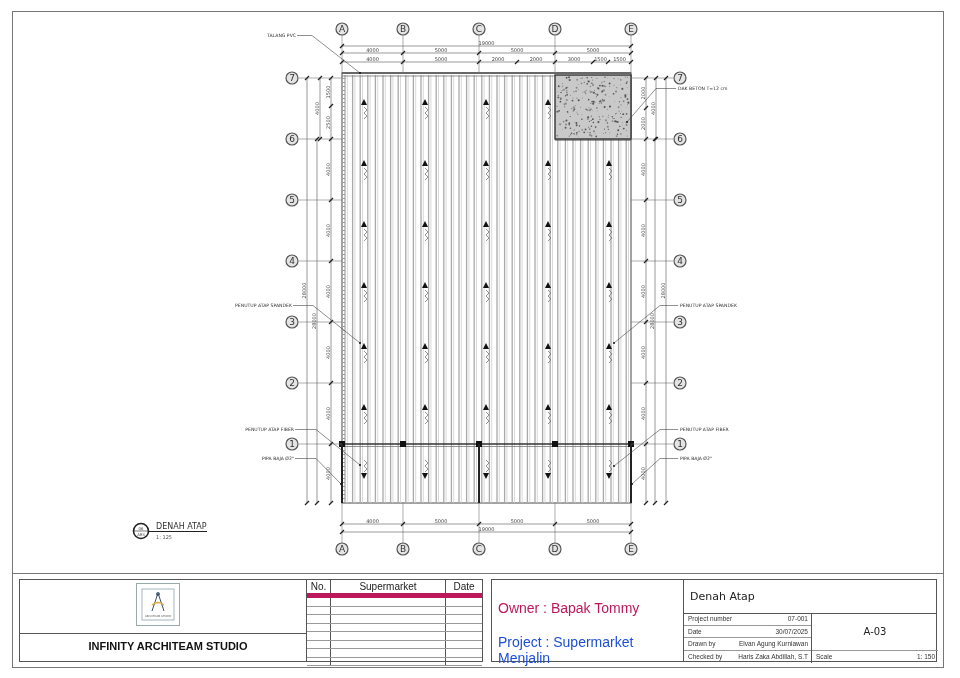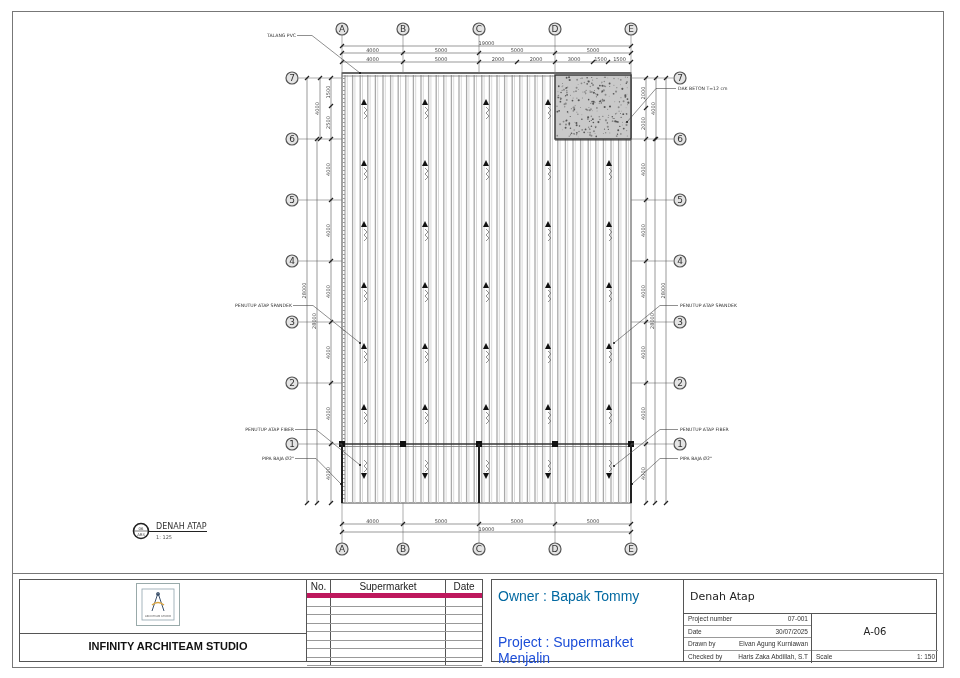--- a/index.html
+++ b/index.html
@@ -12,21 +12,21 @@
   .studio .logo-area{position:absolute;left:0;top:0;width:100%;height:53px;border-bottom:1px solid #555;}
   .studio .logo{position:absolute;left:116px;top:3px;width:44px;height:43px;border:1px solid #9aa;box-sizing:border-box;}
   .studio .name{position:absolute;left:0;top:60px;width:100%;text-align:center;font-weight:bold;font-size:11px;color:#111;}
   .rev{left:306px;top:579px;width:177px;height:83px;}
   .rev table{border-collapse:collapse;width:100%;font-size:10px;}
   .rev th{font-weight:normal;height:13px;border-bottom:5px solid #be185d;padding:0;color:#222;}
   .rev td{height:7.5px;border-bottom:1px solid #999;padding:0;}
   .rev .c1{width:23px;border-right:1px solid #555;}
   .rev .c3{width:36px;border-left:1px solid #555;}
   .owner{left:491px;top:579px;width:192px;height:83px;border-right:none;}
-  .owner .o{position:absolute;left:6px;top:8px;font-size:14px;color:#0369a1;}
+  .owner .o{position:absolute;left:6px;top:20px;font-size:14px;color:#be185d;}
   .owner .p{position:absolute;left:6px;top:54px;font-size:14px;color:#1d4ed8;}
   .info{left:683px;top:579px;width:254px;height:83px;}
   .info .title{position:absolute;left:6px;top:10px;font-family:"DejaVu Sans",sans-serif;font-size:11px;color:#222;}
   .info .hline{position:absolute;left:0;top:33px;width:100%;border-top:1px solid #555;}
   .info .grid{position:absolute;left:0;top:33px;width:128px;height:50px;border-right:1px solid #555;box-sizing:border-box;}
   .info .row{position:relative;height:12.5px;border-bottom:1px solid #999;box-sizing:border-box;font-size:6.5px;color:#333;line-height:11px;}
   .info .row:last-child{border-bottom:none;}
   .info .row .k{position:absolute;left:4px;}
   .info .row .v{position:absolute;right:3px;}
   .info .sheetno{position:absolute;left:128px;top:33px;width:126px;height:37px;text-align:center;line-height:37px;font-family:"DejaVu Sans",sans-serif;font-size:10px;color:#222;}
@@ -839,19 +839,19 @@
       </div>
       <div class="row">
         <span class="k">Drawn by</span>
         <span class="v">Elvan Agung Kurniawan</span>
       </div>
       <div class="row">
         <span class="k">Checked by</span>
         <span class="v">Haris Zaka Abdillah, S.T</span>
       </div>
     </div>
-    <div class="sheetno">A-06</div>
+    <div class="sheetno">A-03</div>
     <div class="scalerow">
       <span class="k">Scale</span>
       <span class="v">1: 150</span>
     </div>
   </div>
 </div>
 
 </body></html>

